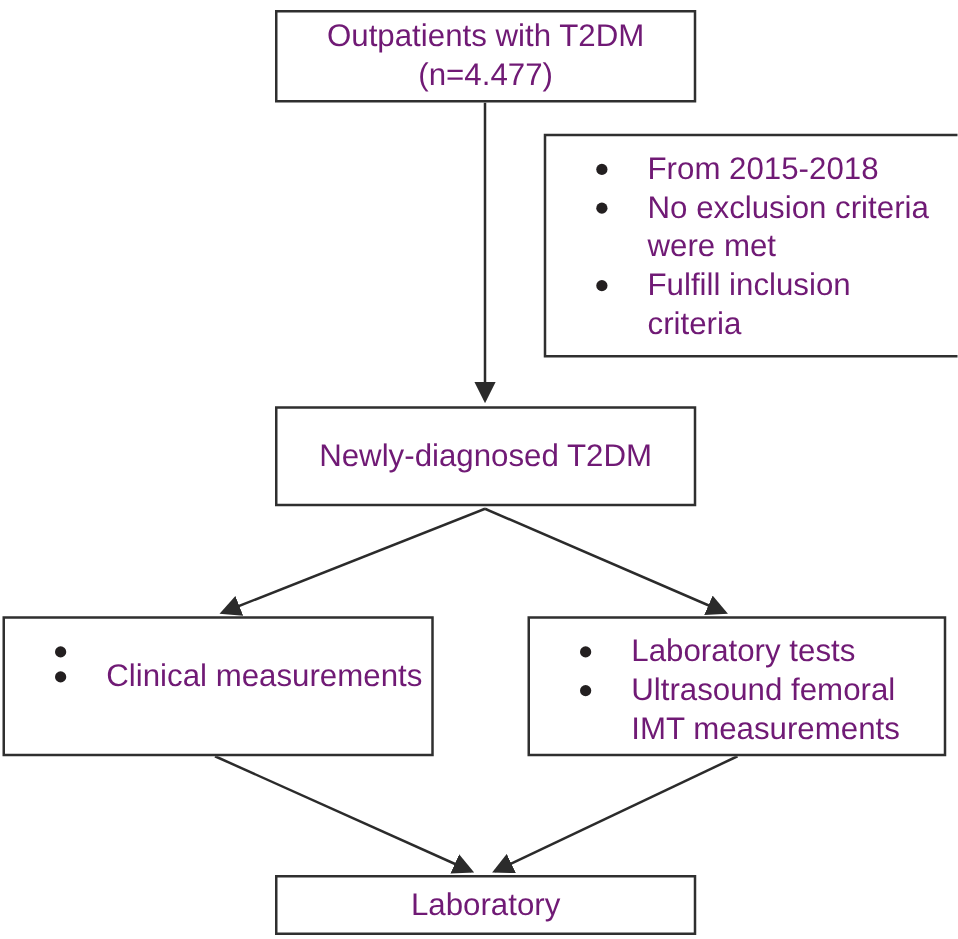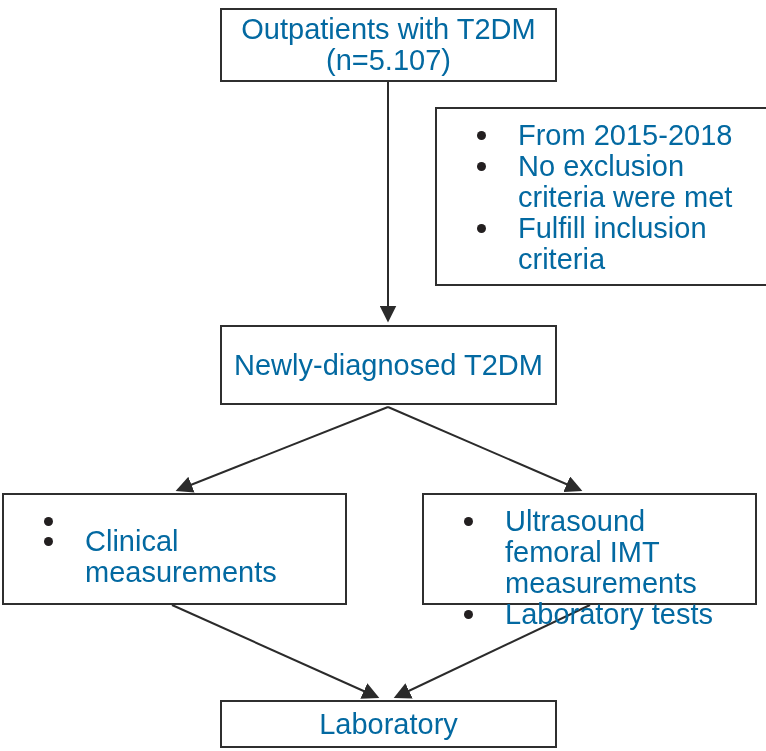--- a/index.html
+++ b/index.html
@@ -19,22 +19,22 @@
     position: absolute;
     left: 0; top: 0;
     width: 766px; height: 751px;
     z-index: 0;
   }
   .box {
     position: absolute;
     box-sizing: border-box;
     background: #ffffff;
     border: 2px solid #2f2f2f;
-    color: #0369a1;
-    font-size: 29px;
+    color: #701a75;
+    font-size: 25px;
     line-height: 31px;
     z-index: 1;
   }
   .box-center {
     display: flex;
     flex-direction: column;
     justify-content: center;
     align-items: center;
     text-align: center;
   }
@@ -76,21 +76,21 @@
     </defs>
     <line x1="388" y1="82" x2="388" y2="320" stroke-width="2" marker-end="url(#ah)" stroke="#2b2b2b"></line>
     <line x1="388" y1="407" x2="178" y2="490" stroke-width="2" marker-end="url(#ah)" stroke="#2b2b2b"></line>
     <line x1="388" y1="407" x2="580" y2="490" stroke-width="2" marker-end="url(#ah)" stroke="#2b2b2b"></line>
     <line x1="172" y1="605" x2="377" y2="697" stroke-width="2" marker-end="url(#ah)" stroke="#2b2b2b"></line>
     <line x1="590" y1="605" x2="396" y2="697" stroke-width="2" marker-end="url(#ah)" stroke="#2b2b2b"></line>
   </svg>
 
   <div class="box box-center node-outpatients">
     <div>Outpatients with T2DM</div>
-    <div>(n=5.107)</div>
+    <div>(n=4.477)</div>
   </div>
 
   <div class="box box-list node-criteria">
     <div class="li">
       <span class="dot"></span>
       <span class="li-text">From 2015-2018</span>
     </div>
     <div class="li">
       <span class="dot"></span>
       <span class="li-text">No exclusion criteria were met</span>
@@ -111,25 +111,25 @@
     </div>
     <div class="li">
       <span class="dot"></span>
       <span class="li-text">Clinical measurements</span>
     </div>
   </div>
 
   <div class="box box-list node-lab">
     <div class="li">
       <span class="dot"></span>
-      <span class="li-text">Ultrasound femoral IMT measurements</span>
+      <span class="li-text">Laboratory tests</span>
     </div>
     <div class="li">
       <span class="dot"></span>
-      <span class="li-text">Laboratory tests</span>
+      <span class="li-text">Ultrasound femoral IMT measurements</span>
     </div>
   </div>
 
   <div class="box box-center node-conclusion">
     <div>Laboratory</div>
   </div>
 
 </div>
 
 </body></html>

